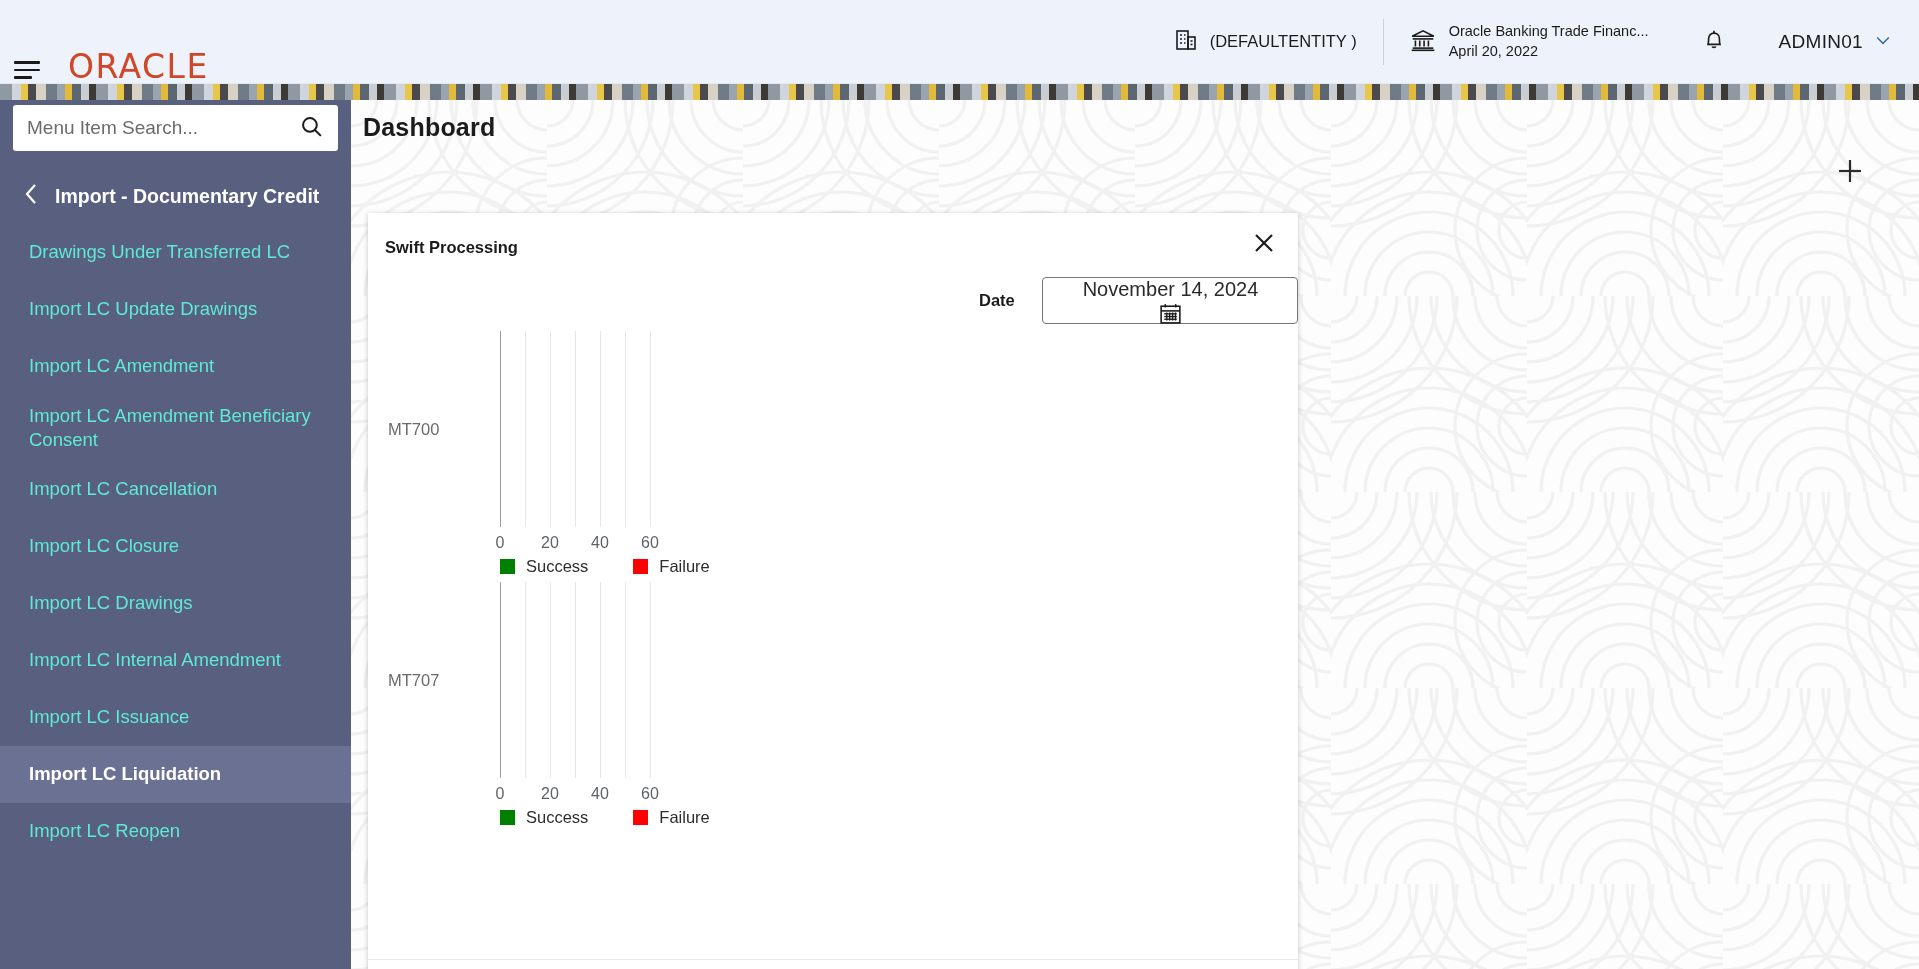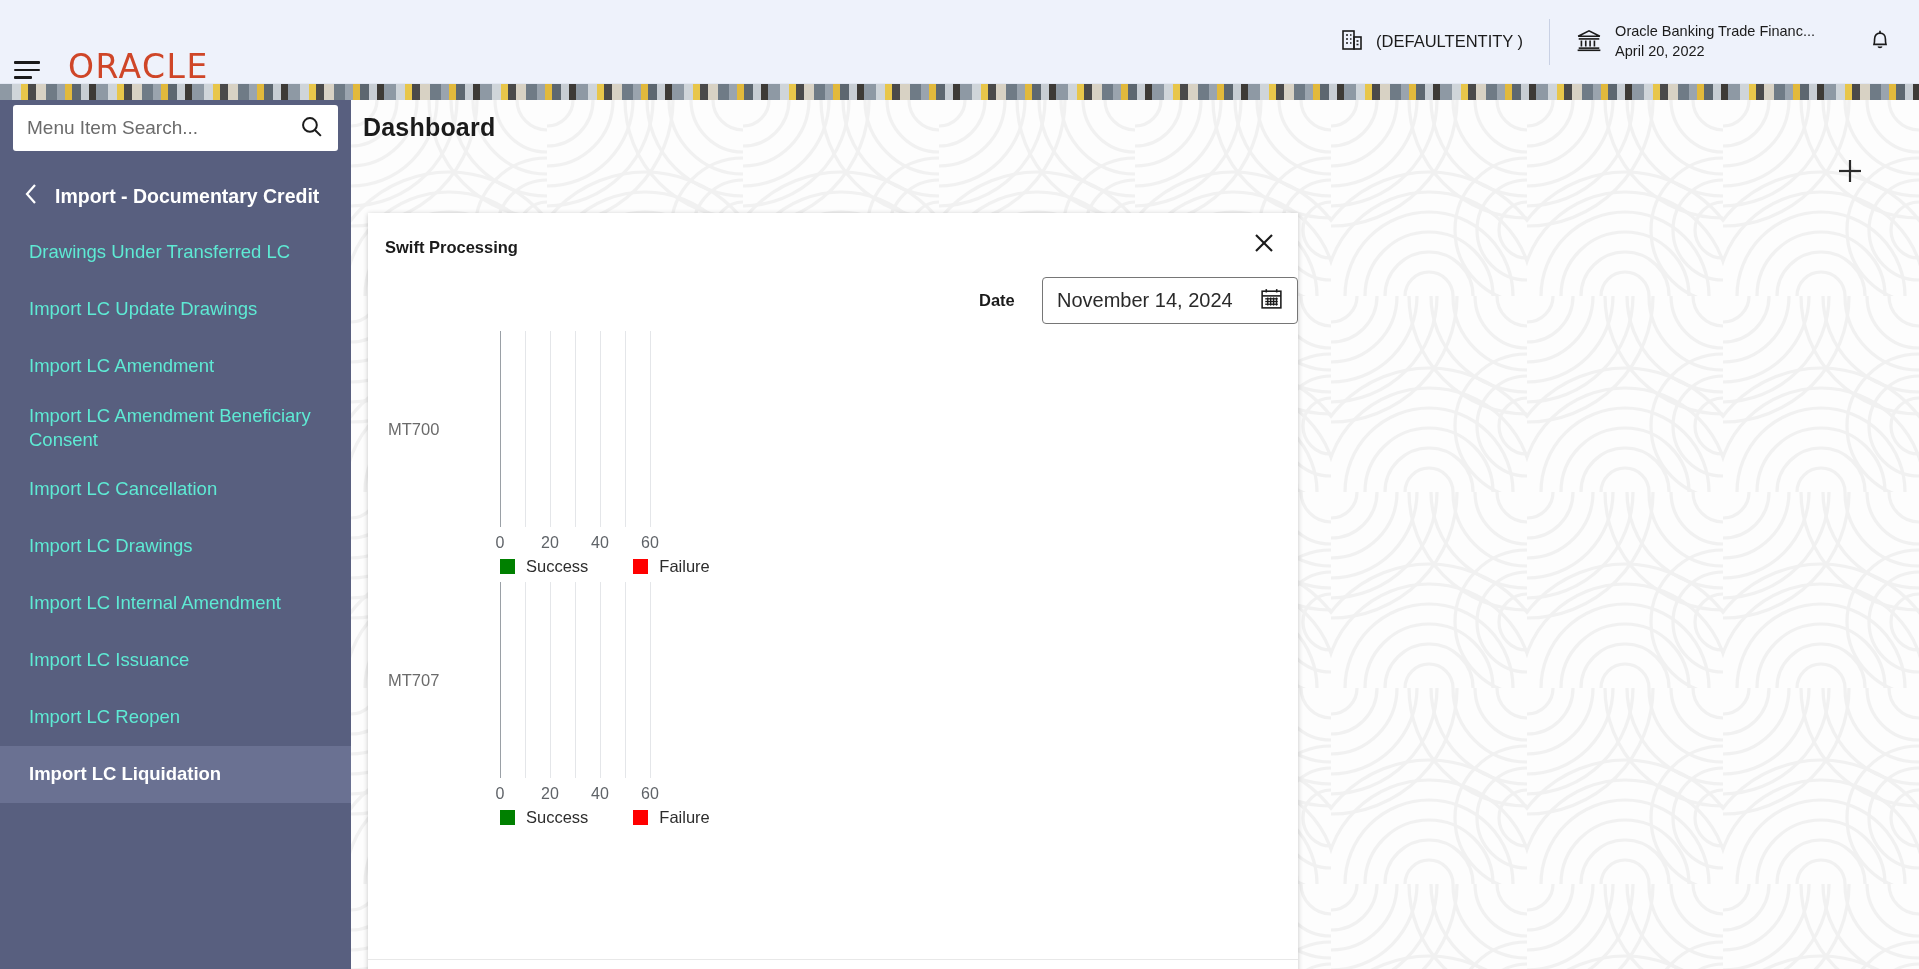--- a/index.html
+++ b/index.html
@@ -182,20 +182,21 @@
     justify-content: flex-end;
   }
   #date-label { font-size: 16.5px; color: #1b1b1b; font-weight: bold; width: 63px; }
   #date-box {
     width: 256px; height: 47px;
     border: 1px solid #767676;
     border-radius: 4px;
     background: #fff;
     display: flex; align-items: center;
     padding: 0 13px 0 14px;
+    flex-direction: column;
   }
   #date-value { flex: 1; font-size: 20px; color: #2a2a2a; font-family:"Liberation Sans",sans-serif;}
 
   
   .chart-block { position: relative; }
   .chart-area {
     position: relative;
     margin-left: 20px;
     height: 208px;
     width: 820px;
@@ -304,20 +305,28 @@
     <div class="hdr-group hdr-divider" style="border-left:none;">
       <span>
         <svg width="26" height="26" viewBox="0 0 24 24" fill="none" stroke="#1b1b1b" stroke-width="1.5">
           <path d="M6.5 16 C6.5 16 7 14.5 7 11 C7 7.7 9.2 5.6 12 5.6 C14.8 5.6 17 7.7 17 11 C17 14.5 17.5 16 17.5 16 Z"></path>
           <line x1="12" y1="3.4" x2="12" y2="5.6"></line>
           <path d="M10.3 18 C10.7 19.1 13.3 19.1 13.7 18"></path>
         </svg>
       </span>
     </div>
 
+    <div class="hdr-group">
+      <span class="user-name">ADMIN01</span>
+      <span class="chev">
+        <svg width="20" height="20" viewBox="0 0 24 24" fill="none" stroke="#2f6fa8" stroke-width="1.8">
+          <polyline points="5,9 12,16 19,9"></polyline>
+        </svg>
+      </span>
+    </div>
 
   </div>
 </div>
 
 <div id="texture-strip">
   <svg width="1919" height="16" preserveAspectRatio="none">
     <defs>
       <pattern id="strip" width="96" height="16" patternUnits="userSpaceOnUse">
         <rect width="96" height="16" fill="#b9c0c8"></rect>
         <rect x="0" width="12" height="16" fill="#8e99a4"></rect>
@@ -368,33 +377,36 @@
       <div class="menu-item">
         <span>Import LC Amendment</span>
       </div>
       <div class="menu-item two-line">
         <span>Import LC Amendment Beneficiary Consent</span>
       </div>
       <div class="menu-item">
         <span>Import LC Cancellation</span>
       </div>
       <div class="menu-item">
+        <span>Import LC Closure</span>
+      </div>
+      <div class="menu-item">
         <span>Import LC Drawings</span>
       </div>
       <div class="menu-item">
         <span>Import LC Internal Amendment</span>
       </div>
       <div class="menu-item">
         <span>Import LC Issuance</span>
-      </div>
-      <div class="menu-item">
-        <span>Import LC Reopen</span>
       </div>
       <div class="menu-item active">
         <span>Import LC Liquidation</span>
+      </div>
+      <div class="menu-item">
+        <span>Import LC Reopen</span>
       </div>
     </div>
 </div>
 
 <div id="main">
 
   <div id="bg-pattern">
     <svg width="1568" height="869">
       <defs>
         <pattern id="arcs" width="196" height="196" patternUnits="userSpaceOnUse">

